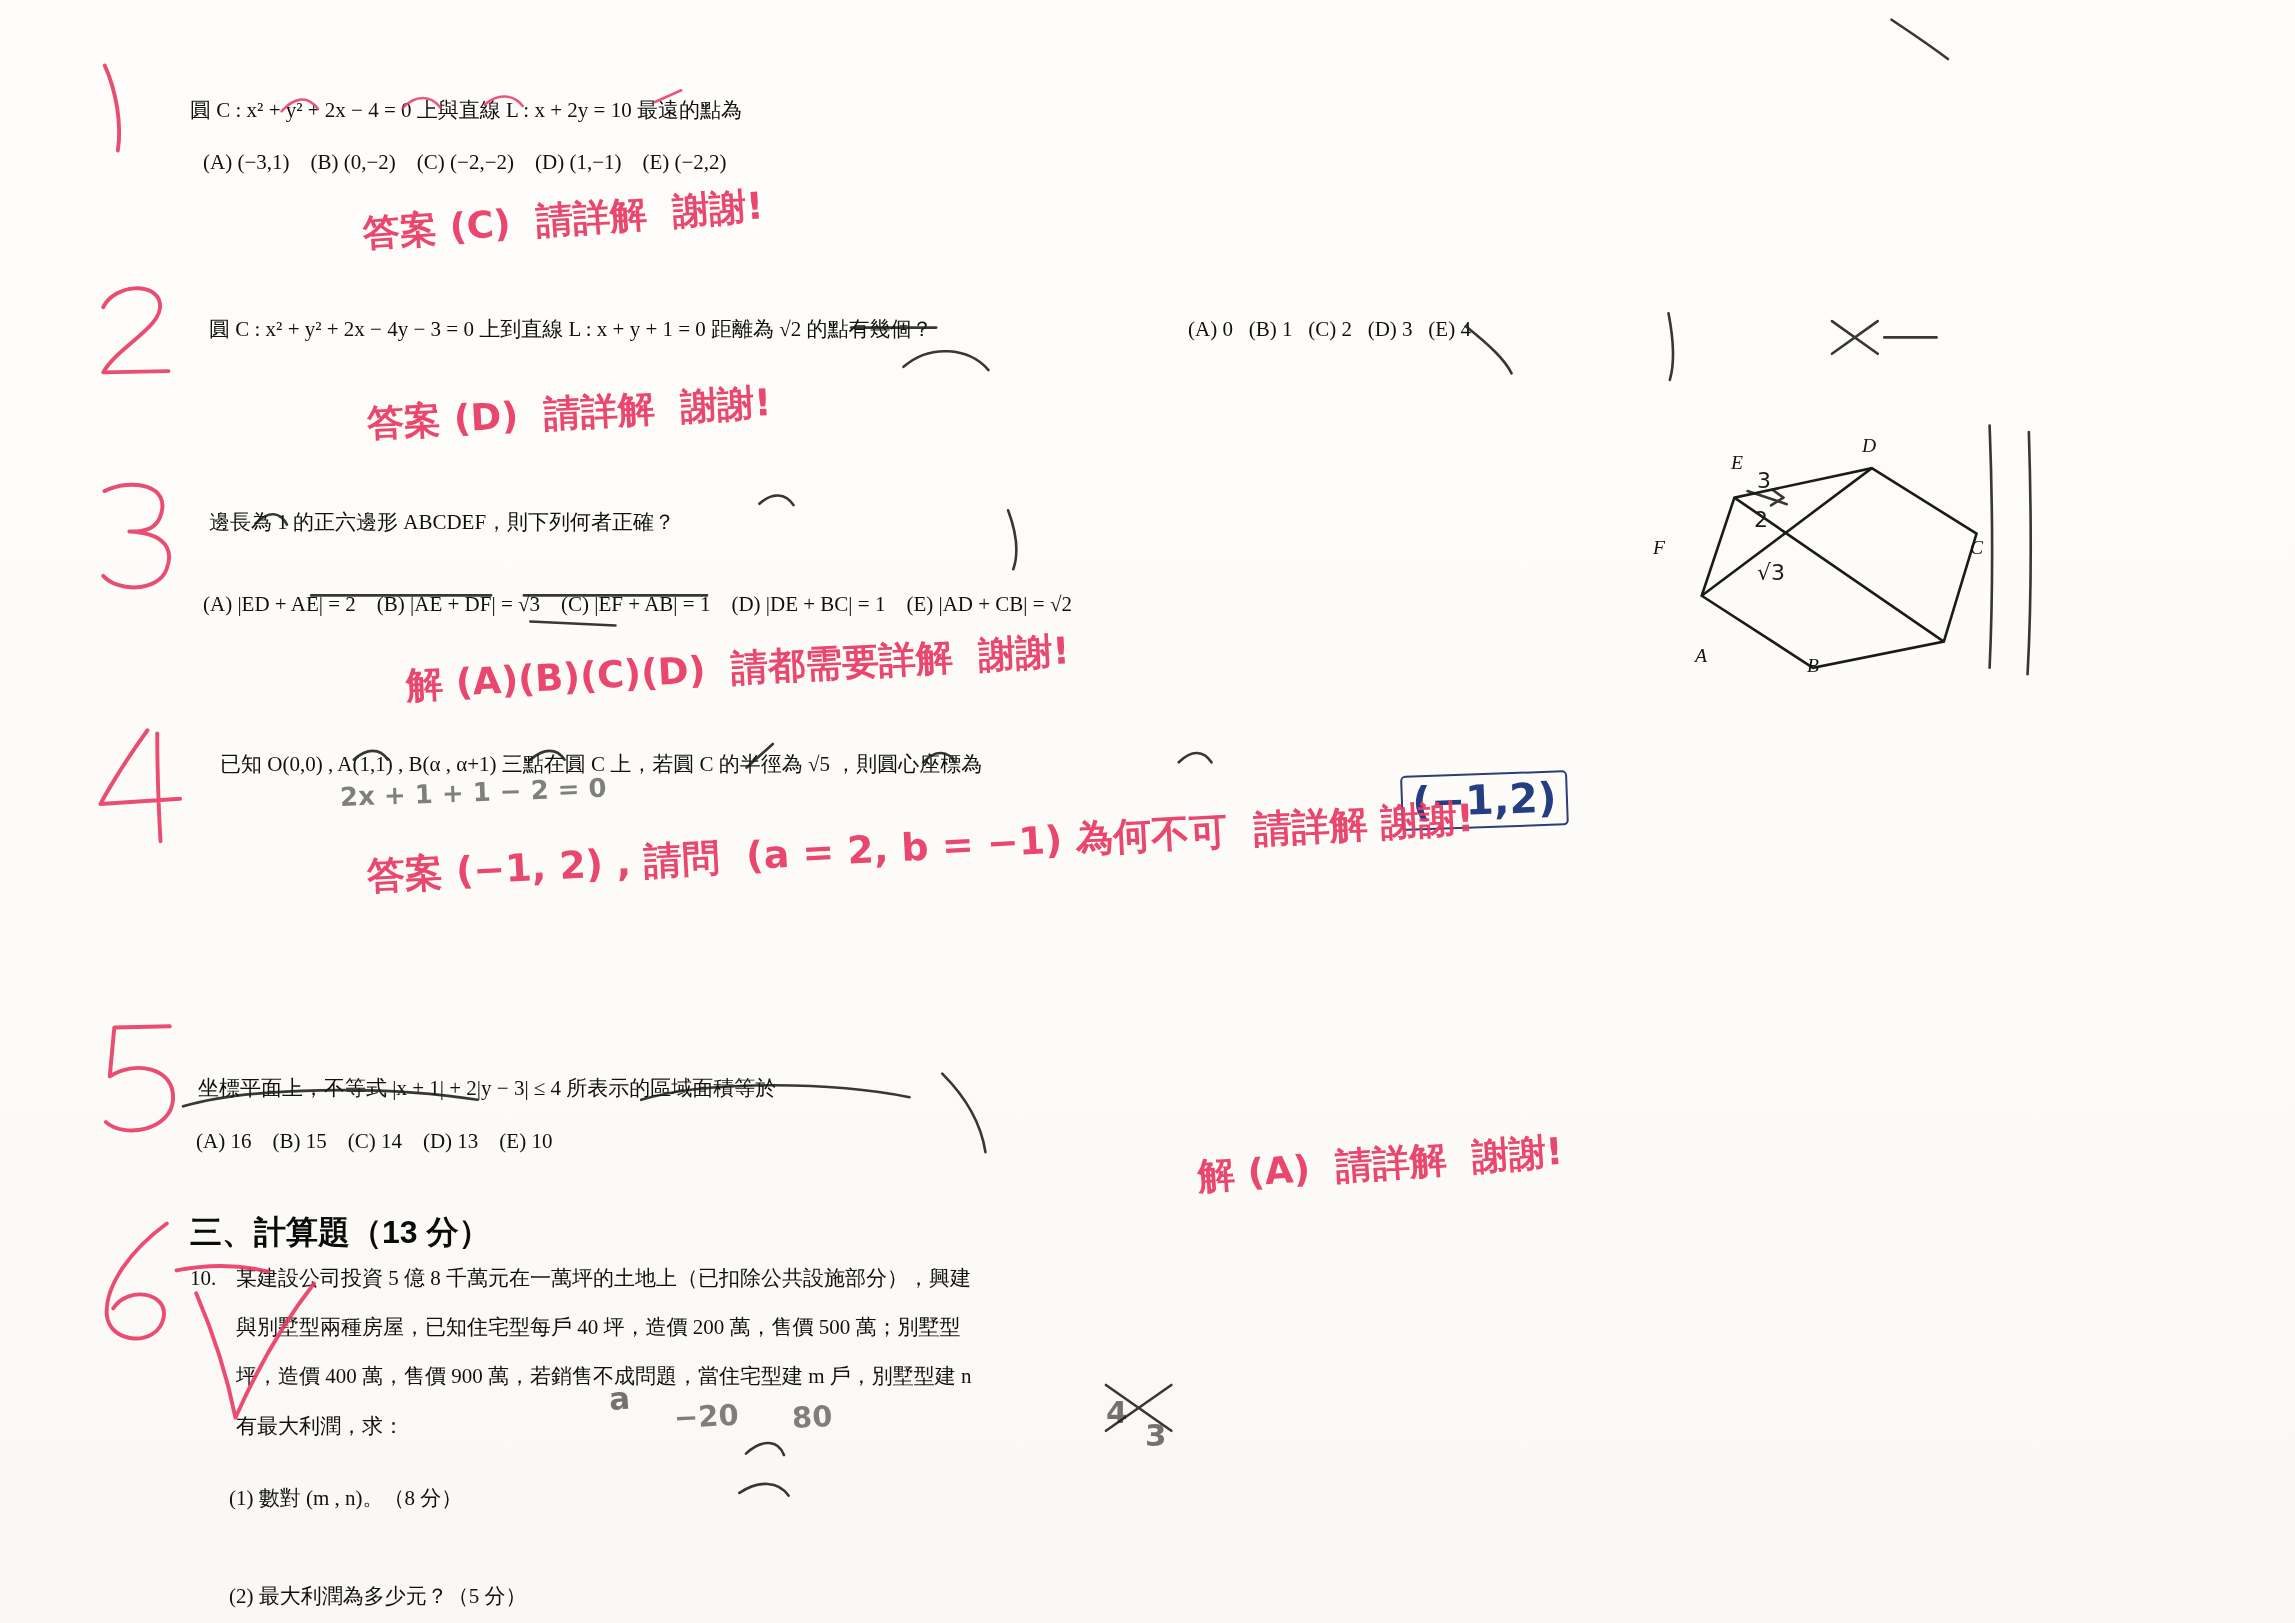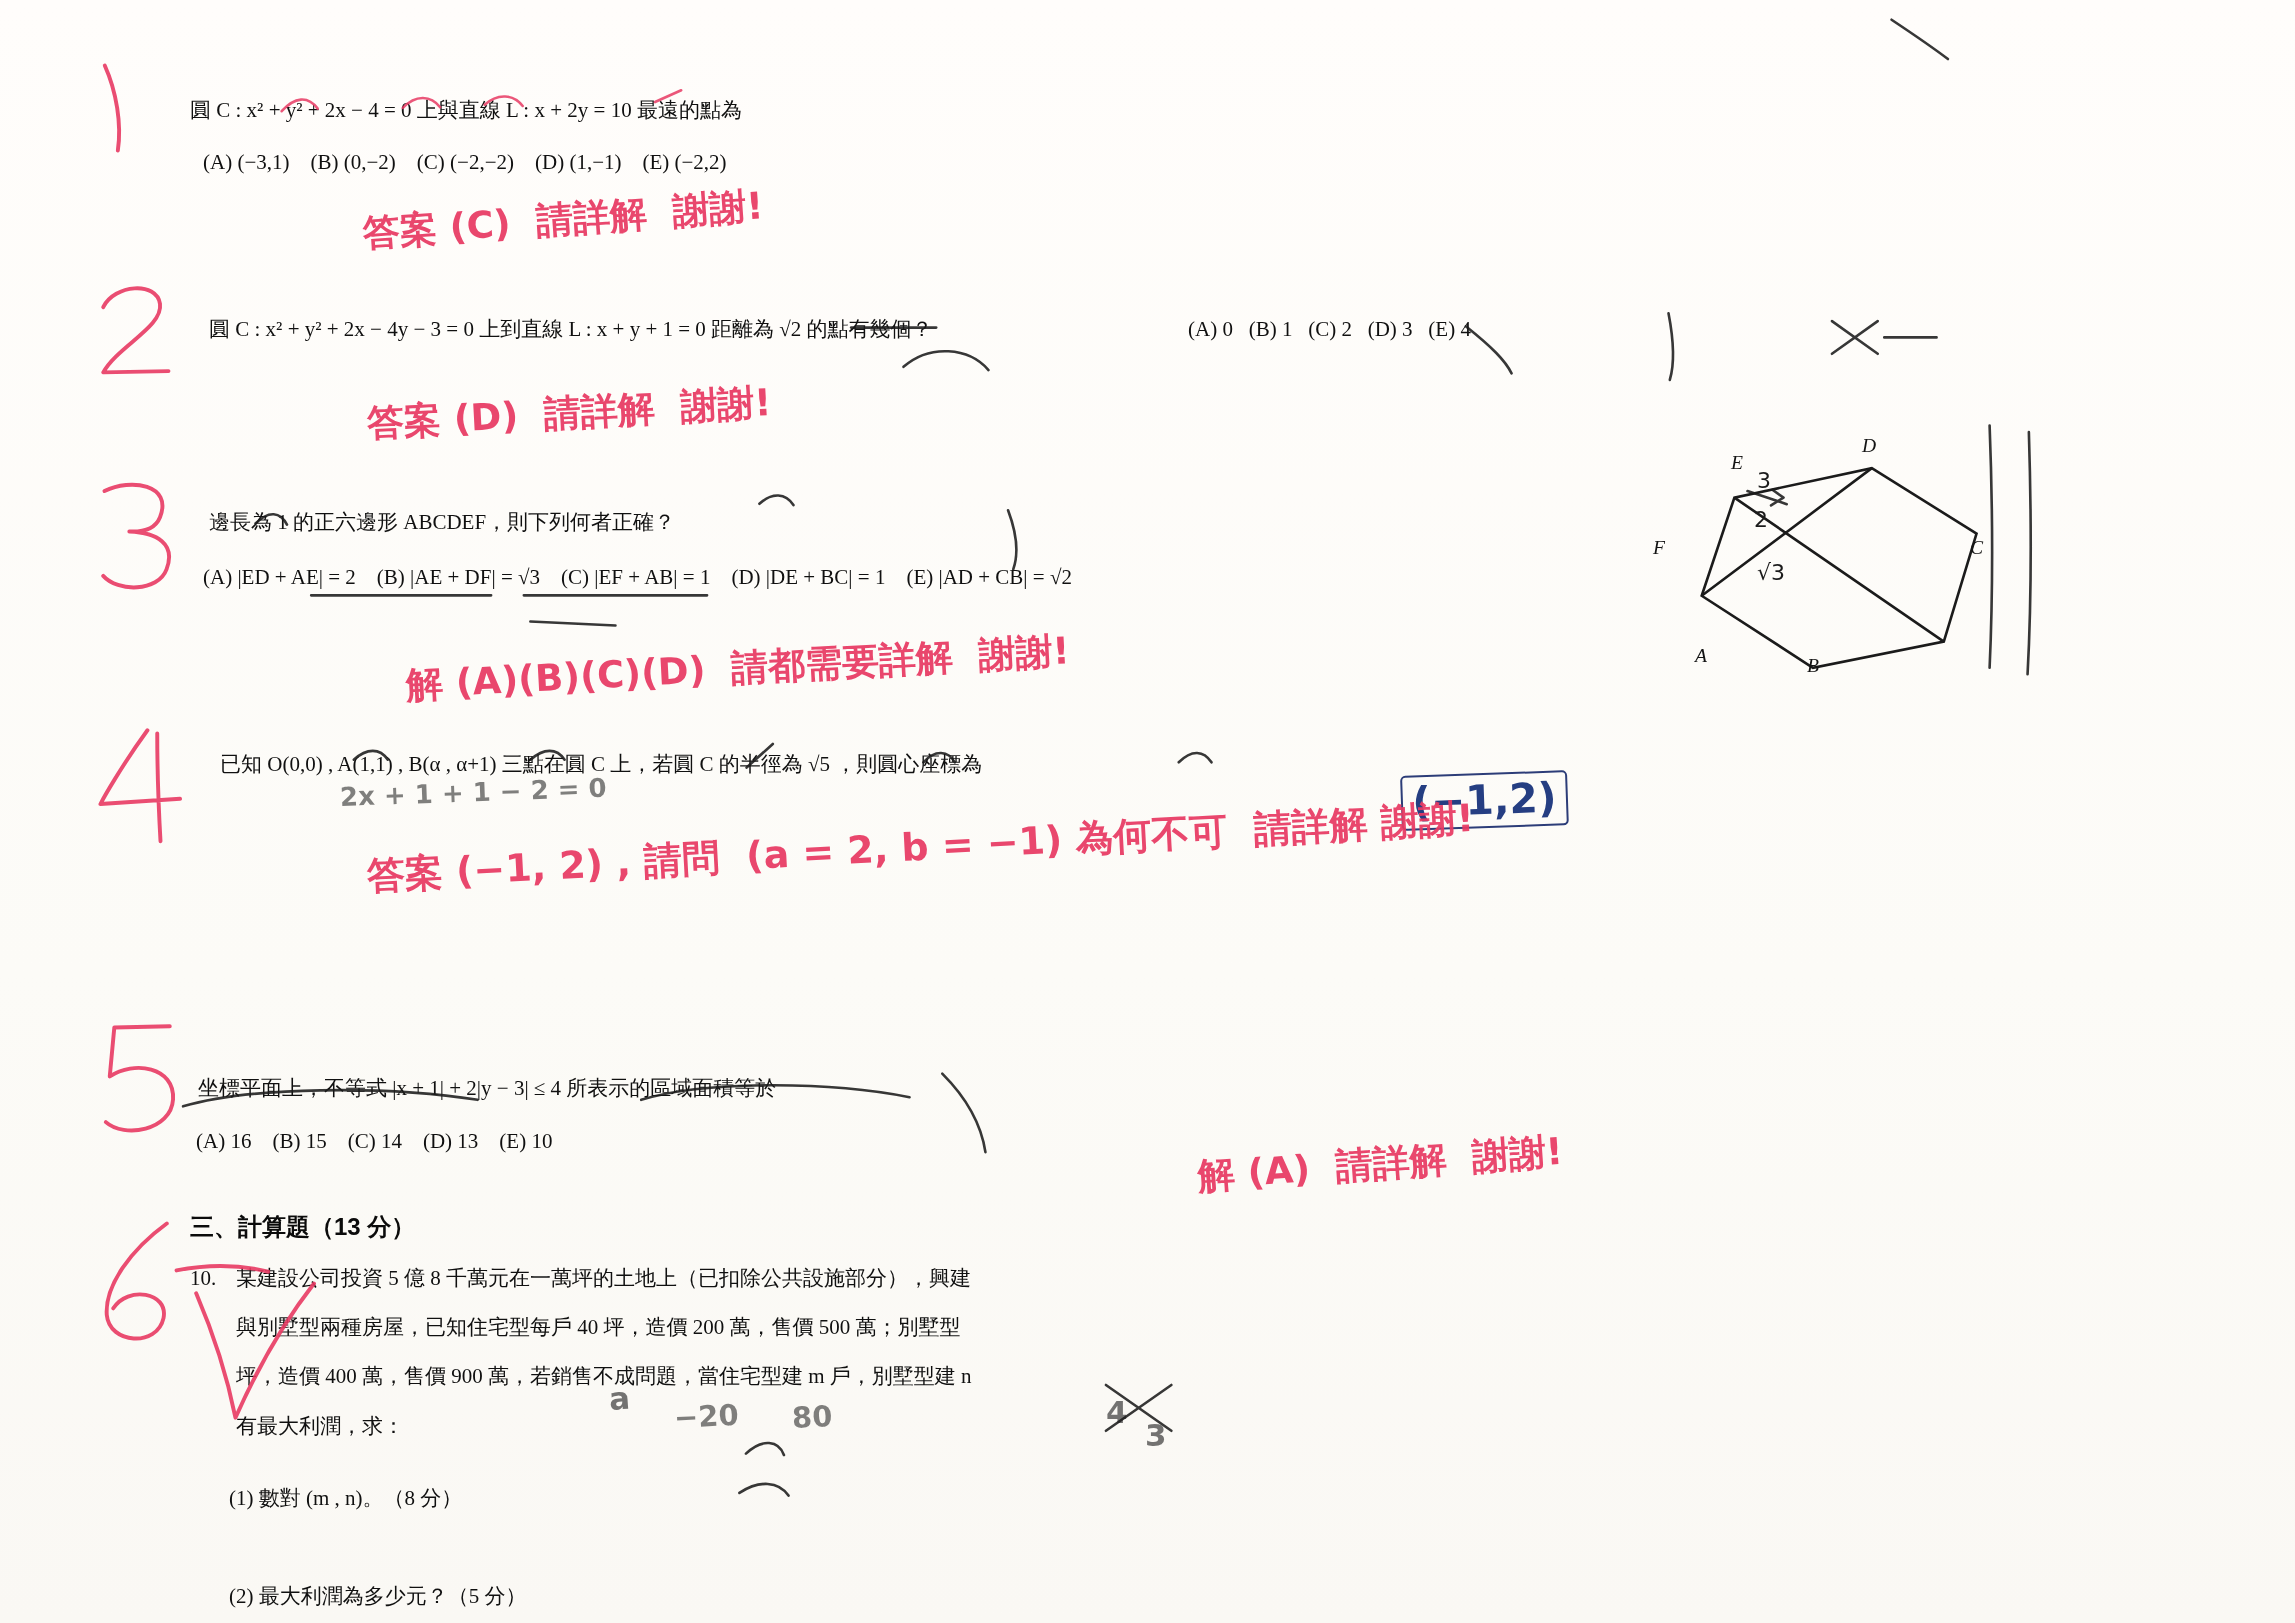--- a/index.html
+++ b/index.html
@@ -24,21 +24,21 @@
     position:absolute;
     color:#101010;
     font-size:22px;
     line-height:1.45;
     white-space:pre;
   }
   .q-text.big{font-size:21px;}
   .sec-title{
     position:absolute;
     font-weight:bold;
-    font-size:24px;
+    font-size:32px;
     color:#0b0b0b;
     font-family:"Liberation Sans", sans-serif;
   }
   
   .hand{
     position:absolute;
     color:#e0245e;
     font-family:"DejaVu Sans", sans-serif;
     font-weight:bold;
     white-space:pre;
@@ -125,21 +125,21 @@
   <div class="hexlabel" style="left:1862px;top:435px;">D</div>
   <div class="hexlabel" style="left:1653px;top:537px;">F</div>
   <div class="hexlabel" style="left:1970px;top:537px;">C</div>
   <div class="hexlabel" style="left:1695px;top:645px;">A</div>
   <div class="hexlabel" style="left:1807px;top:655px;">B</div>
   <div class="hexnote" style="left:1757px;top:468px;">3</div>
   <div class="hexnote" style="left:1754px;top:507px;">2</div>
   <div class="hexnote" style="left:1757px;top:560px;">√3</div>
 
   <div class="q-text big" style="left:209px;top:507px;">邊長為 1 的正六邊形 ABCDEF，則下列何者正確？</div>
-  <div class="q-text big" style="left:203px;top:562px;"><span>(A) |ED + AE| = 2</span>&nbsp;&nbsp;&nbsp;&nbsp;<span>(B) |AE + DF| = √3</span>&nbsp;&nbsp;&nbsp;&nbsp;<span>(C) |EF + AB| = 1</span>&nbsp;&nbsp;&nbsp;&nbsp;<span>(D) |DE + BC| = 1</span>&nbsp;&nbsp;&nbsp;&nbsp;<span>(E) |AD + CB| = √2</span></div>
+  <div class="q-text big" style="left:203px;top:589px;"><span>(A) |ED + AE| = 2</span>&nbsp;&nbsp;&nbsp;&nbsp;<span>(B) |AE + DF| = √3</span>&nbsp;&nbsp;&nbsp;&nbsp;<span>(C) |EF + AB| = 1</span>&nbsp;&nbsp;&nbsp;&nbsp;<span>(D) |DE + BC| = 1</span>&nbsp;&nbsp;&nbsp;&nbsp;<span>(E) |AD + CB| = √2</span></div>
   <div class="hand red" style="left:406px;top:661px;font-size:37px;transform:rotate(-3deg);">解 (A)(B)(C)(D)  請都需要詳解  謝謝!</div>
   <svg style="position:absolute;left:249px;top:497px;" width="1047" height="164" viewBox="0 0 1600 250">
     <path class="ink-dark" d="M10 40 C 30 20, 48 22, 58 42"></path>
     <path class="ink-dark" d="M780 10 C 800 -8, 820 -6, 832 12"></path>
     <path class="ink-dark" d="M1160 20 C 1175 60, 1175 90, 1168 110"></path>
     <path class="ink-dark" d="M95 150 L 370 150 M 420 150 L 700 150"></path>
     <path class="ink-dark" d="M430 190 L 560 196"></path>
   </svg>
 
   <div class="q-text big" style="left:220px;top:749px;text-align:center;">已知 O(0,0) , A(1,1) , B(α , α+1) 三點在圓 C 上，若圓 C 的半徑為 √5 ，則圓心座標為</div>

